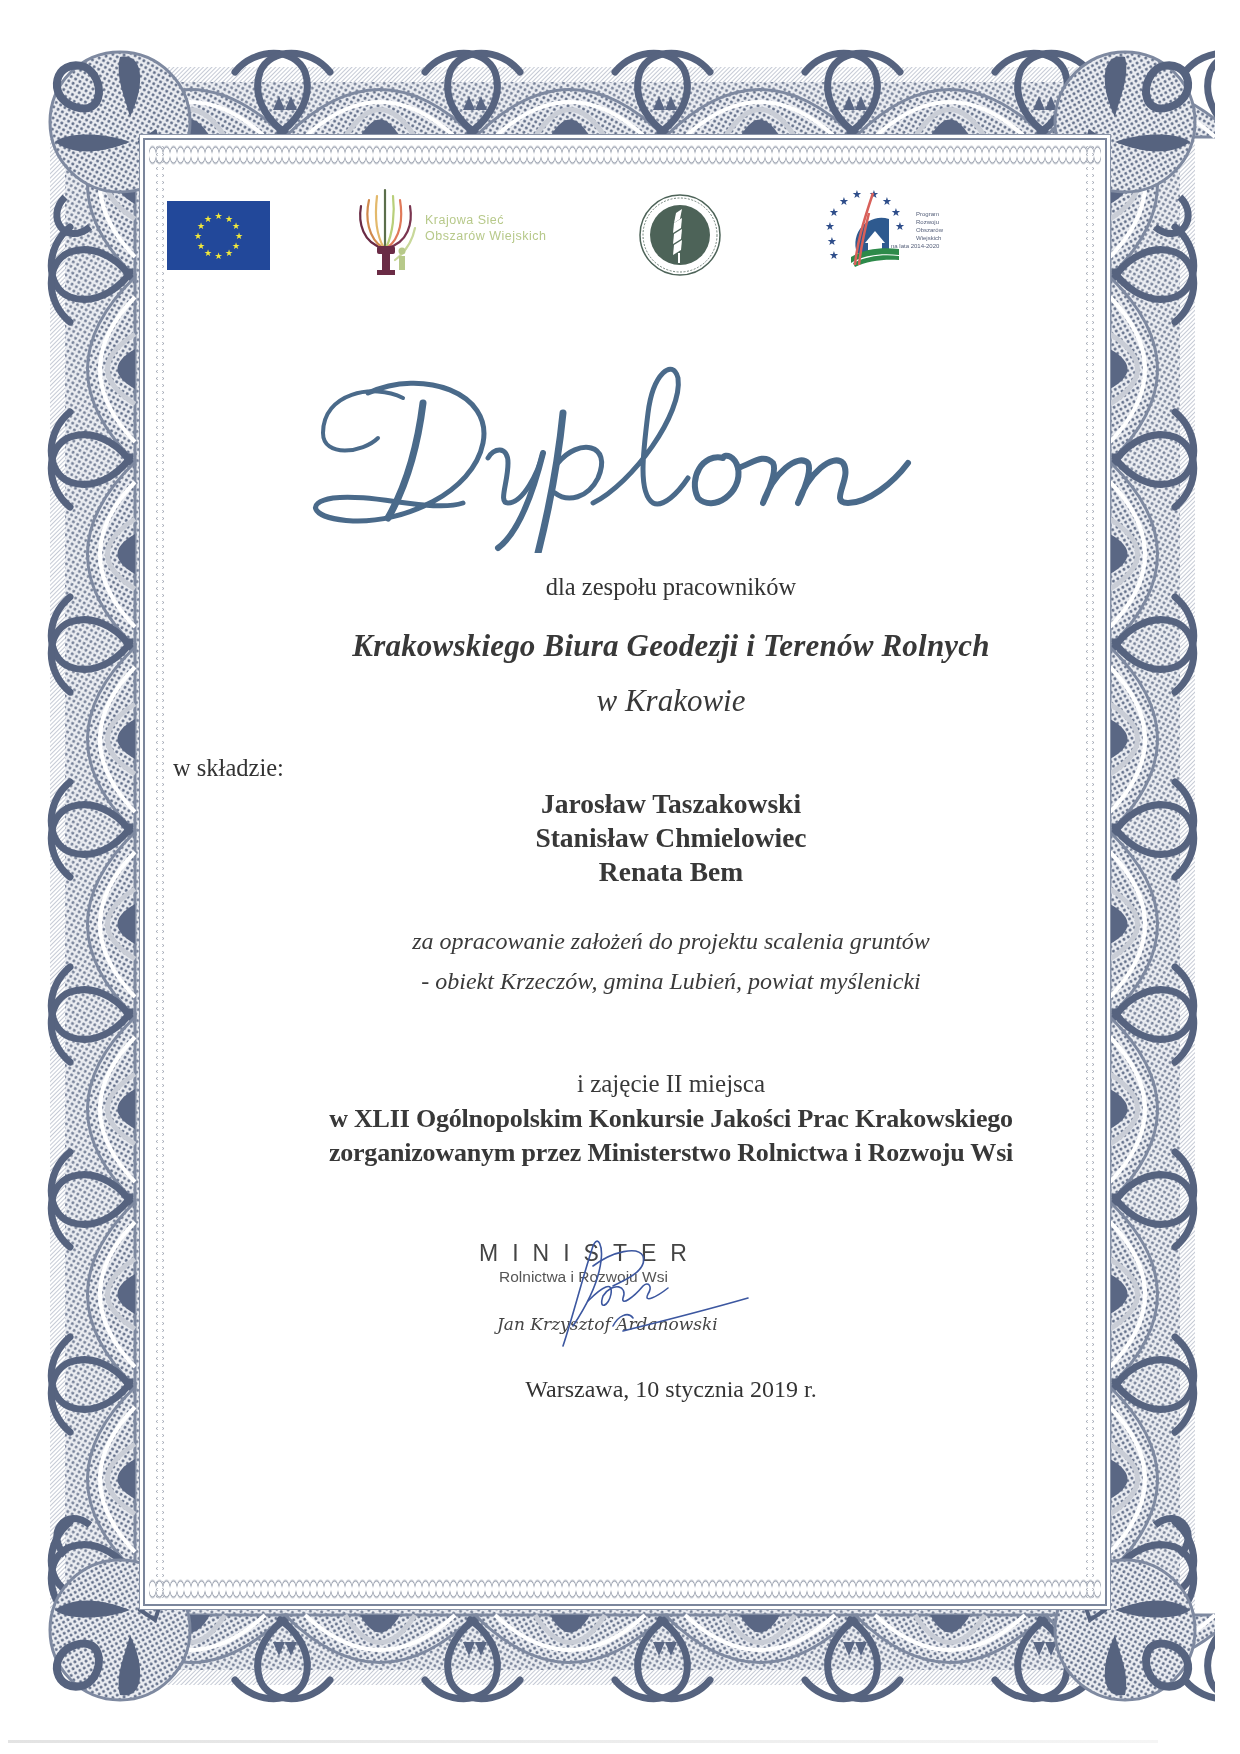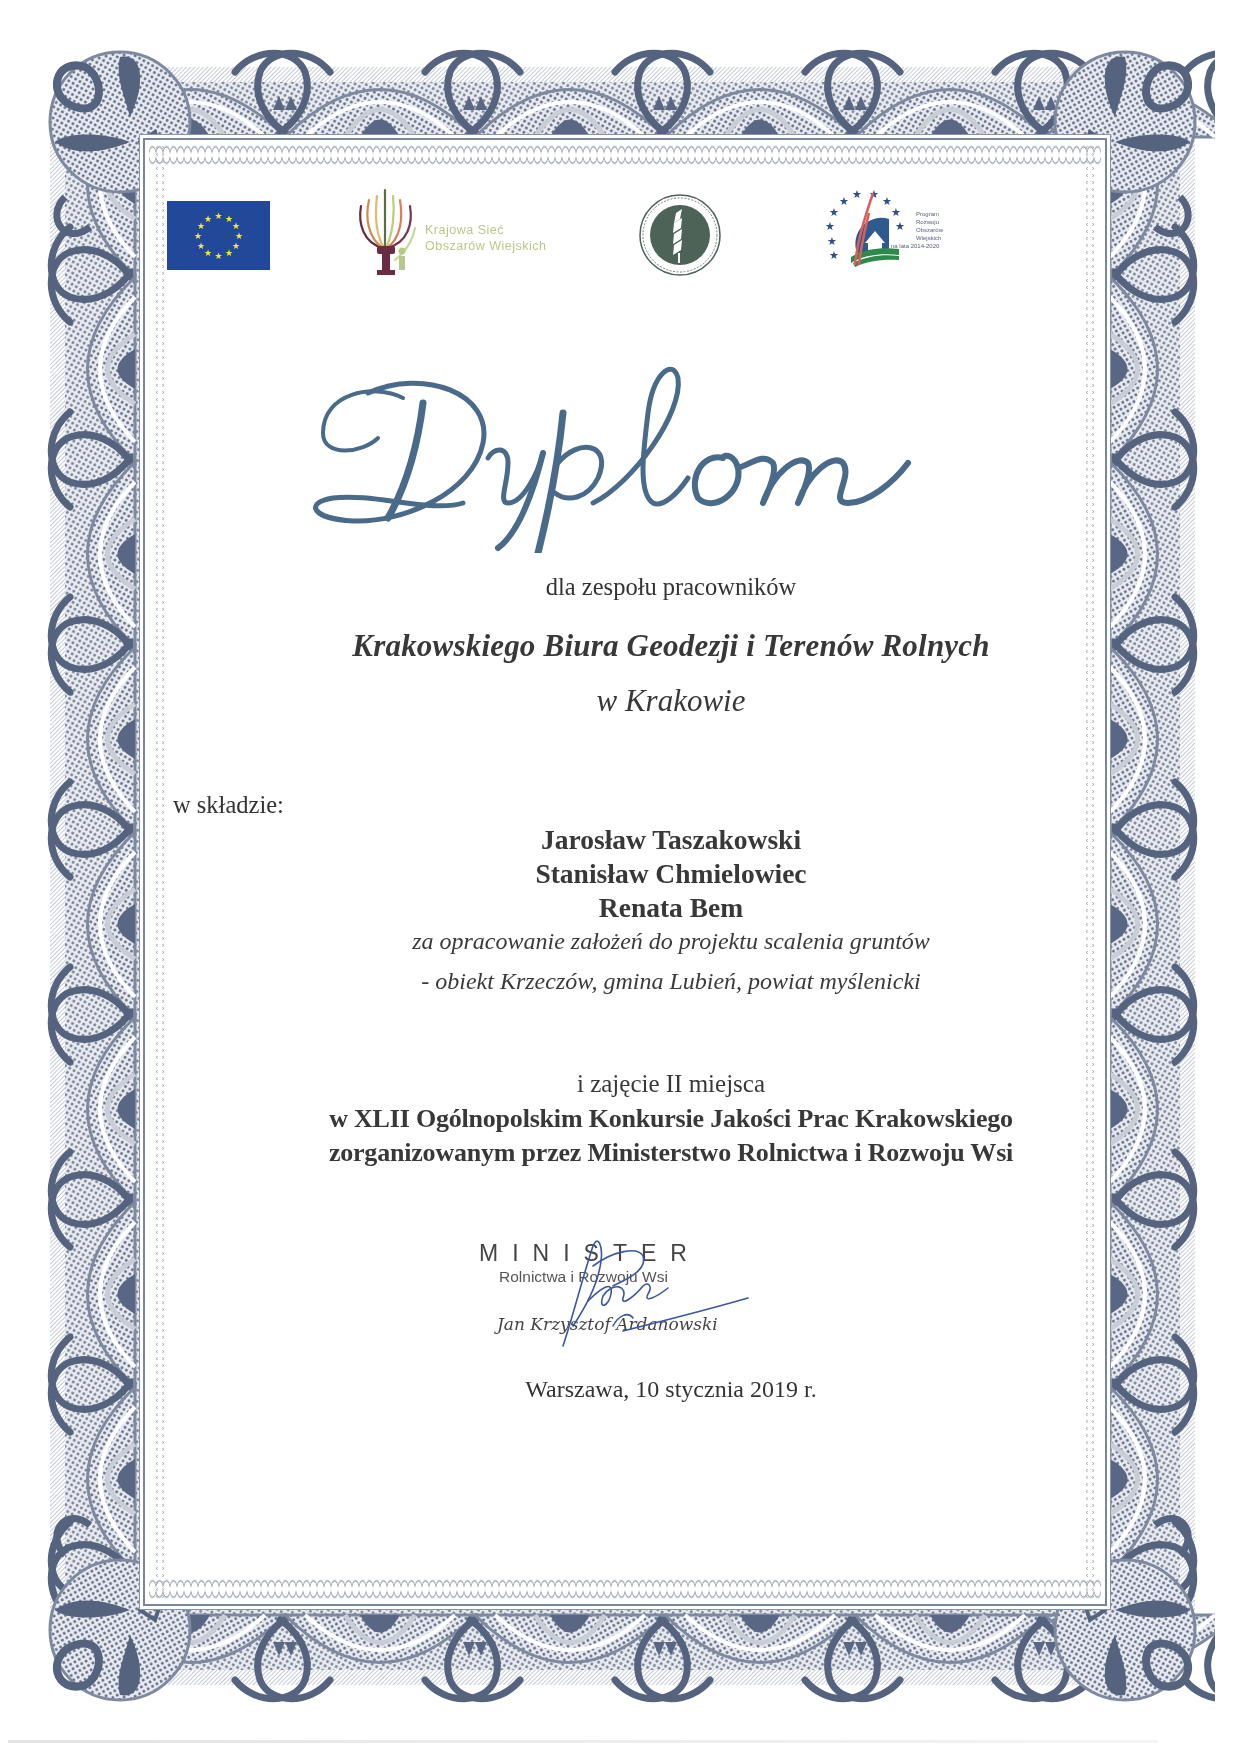--- a/index.html
+++ b/index.html
@@ -31,35 +31,35 @@
   .guilloche-v-right { right:4px; }
 
   
   .content { position:absolute; left:143px; top:138px; width:960px; height:1464px; }
 
   .logos { position:absolute; left:0; top:0; width:960px; height:150px; }
   .eu-flag { position:absolute; left:24px; top:63px; width:103px; height:69px; background:#22489a; }
   .eu-flag svg { display:block; }
 
   .ksow-logo { position:absolute; left:210px; top:50px; width:230px; height:95px; }
-  .ksow-text { position:absolute; left:72px; top:34px; font-family:"Liberation Sans", sans-serif; font-size:12.5px; line-height:16px; color:#b7c98a; letter-spacing:0.5px; }
+  .ksow-text { position:absolute; left:72px; top:24px; font-family:"Liberation Sans", sans-serif; font-size:12.5px; line-height:16px; color:#b7c98a; letter-spacing:0.5px; }
 
   .ministry-seal { position:absolute; left:495px; top:55px; width:84px; height:84px; }
 
   .prow-logo { position:absolute; left:676px; top:45px; width:140px; height:90px; }
   .prow-text { position:absolute; left:97px; top:27px; font-family:"Liberation Sans", sans-serif; font-size:6px; line-height:8px; color:#56607a; }
 
   .title-script { position:absolute; left:150px; top:215px; width:660px; height:200px; }
 
   .line { position:absolute; left:0; width:960px; text-align:center;padding-left:48px; }
   .intro { top:435px; font-size:24.5px; color:#333; }
   .org-name { top:490px; font-size:31px; font-style:italic; font-weight:bold; color:#383838; letter-spacing:0.2px; }
   .org-city { top:545px; font-size:31px; font-style:italic; font-weight:normal; color:#383838; }
-  .composition-label { position:absolute; left:30px; top:616px; font-size:24.5px; color:#333;margin-top:37px; }
-  .member { font-size:27.5px; font-weight:bold; color:#383838;margin-top:36px; }
+  .composition-label { position:absolute; left:30px; top:616px; font-size:24.5px; color:#333; }
+  .member { font-size:27.5px; font-weight:bold; color:#383838; }
   .member-0 { top:650px; left:0px; }
   .member-1 { top:684px; }
   .member-2 { top:718px; }
   .reason-1 { top:790px; font-size:24px; font-style:italic; color:#3a3a3a; }
   .reason-2 { top:830px; font-size:24px; font-style:italic; color:#3a3a3a; }
   .place { top:932px; font-size:25px; font-weight:normal; color:#383838; }
   .contest-1 { top:966px; font-size:26px; font-weight:bold; color:#383838; letter-spacing:-0.2px; }
   .contest-2 { top:1000px; font-size:26px; font-weight:bold; color:#383838; letter-spacing:-0.2px; }
 
   .signature-block { position:absolute; left:320px; top:1088px; width:320px; height:120px; }

